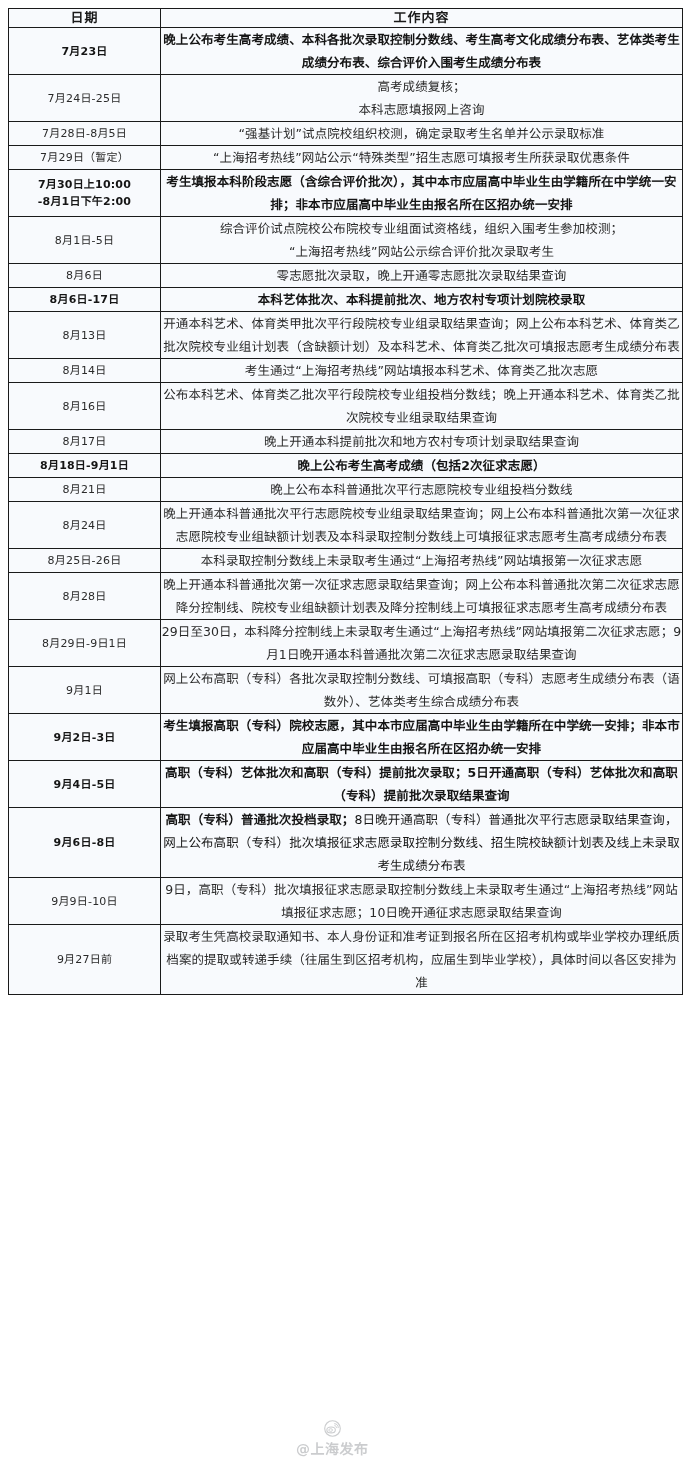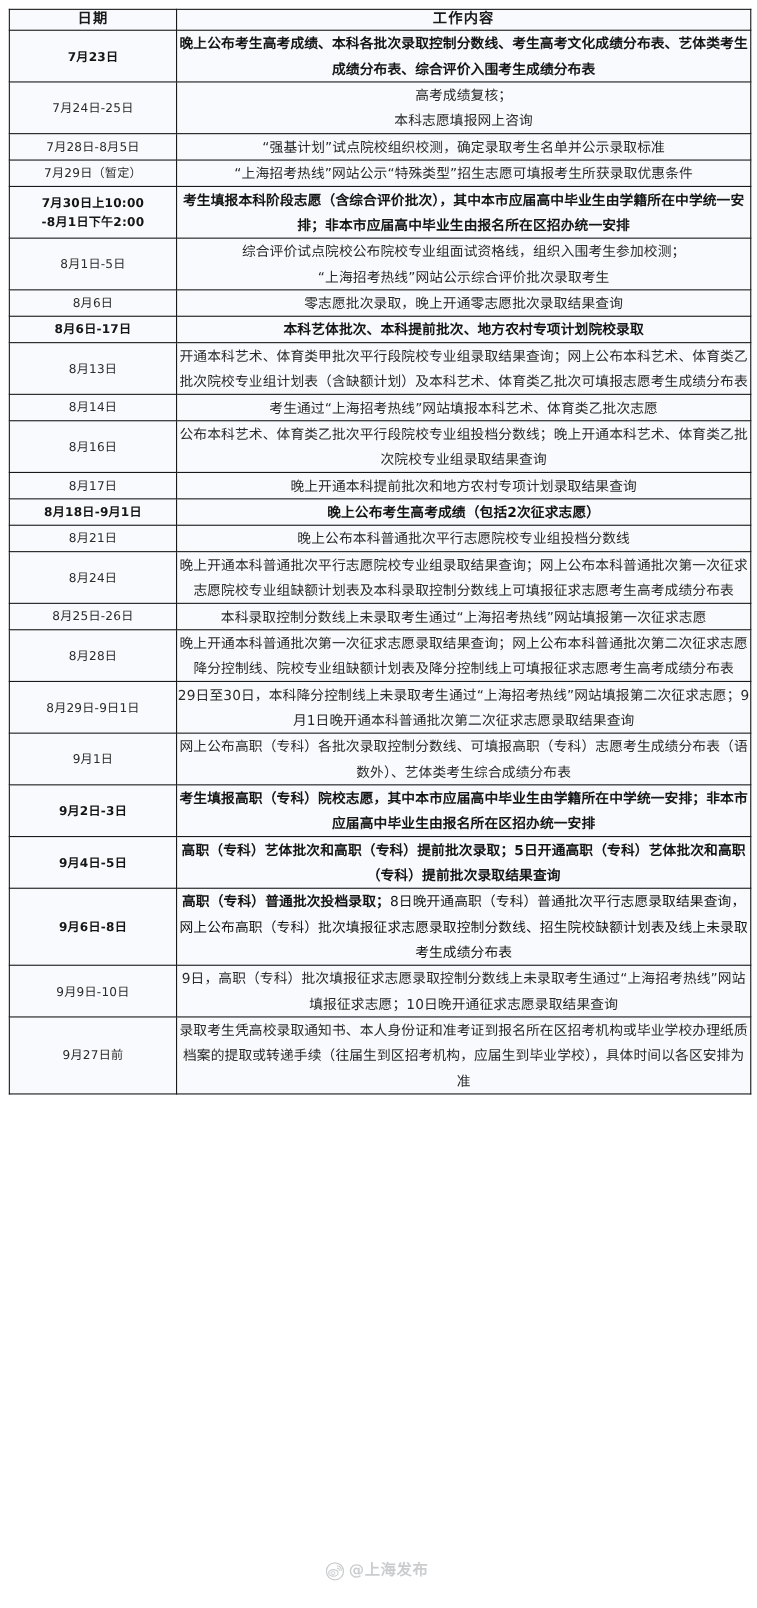--- a/index.html
+++ b/index.html
@@ -90,20 +90,21 @@
   .watermark {
     position: absolute;
     left: 296px;
     top: 1420px;
     display: flex;
     align-items: center;
     gap: 4px;
     opacity: 0.30;
     pointer-events: none;
     user-select: none;
+    flex-direction: column;
   }
   .watermark .wb-logo {
     width: 17px;
     height: 17px;
     display: block;
   }
   .watermark .wb-text {
     font-size: 14px;
     font-weight: bold;
     color: #555a60;

